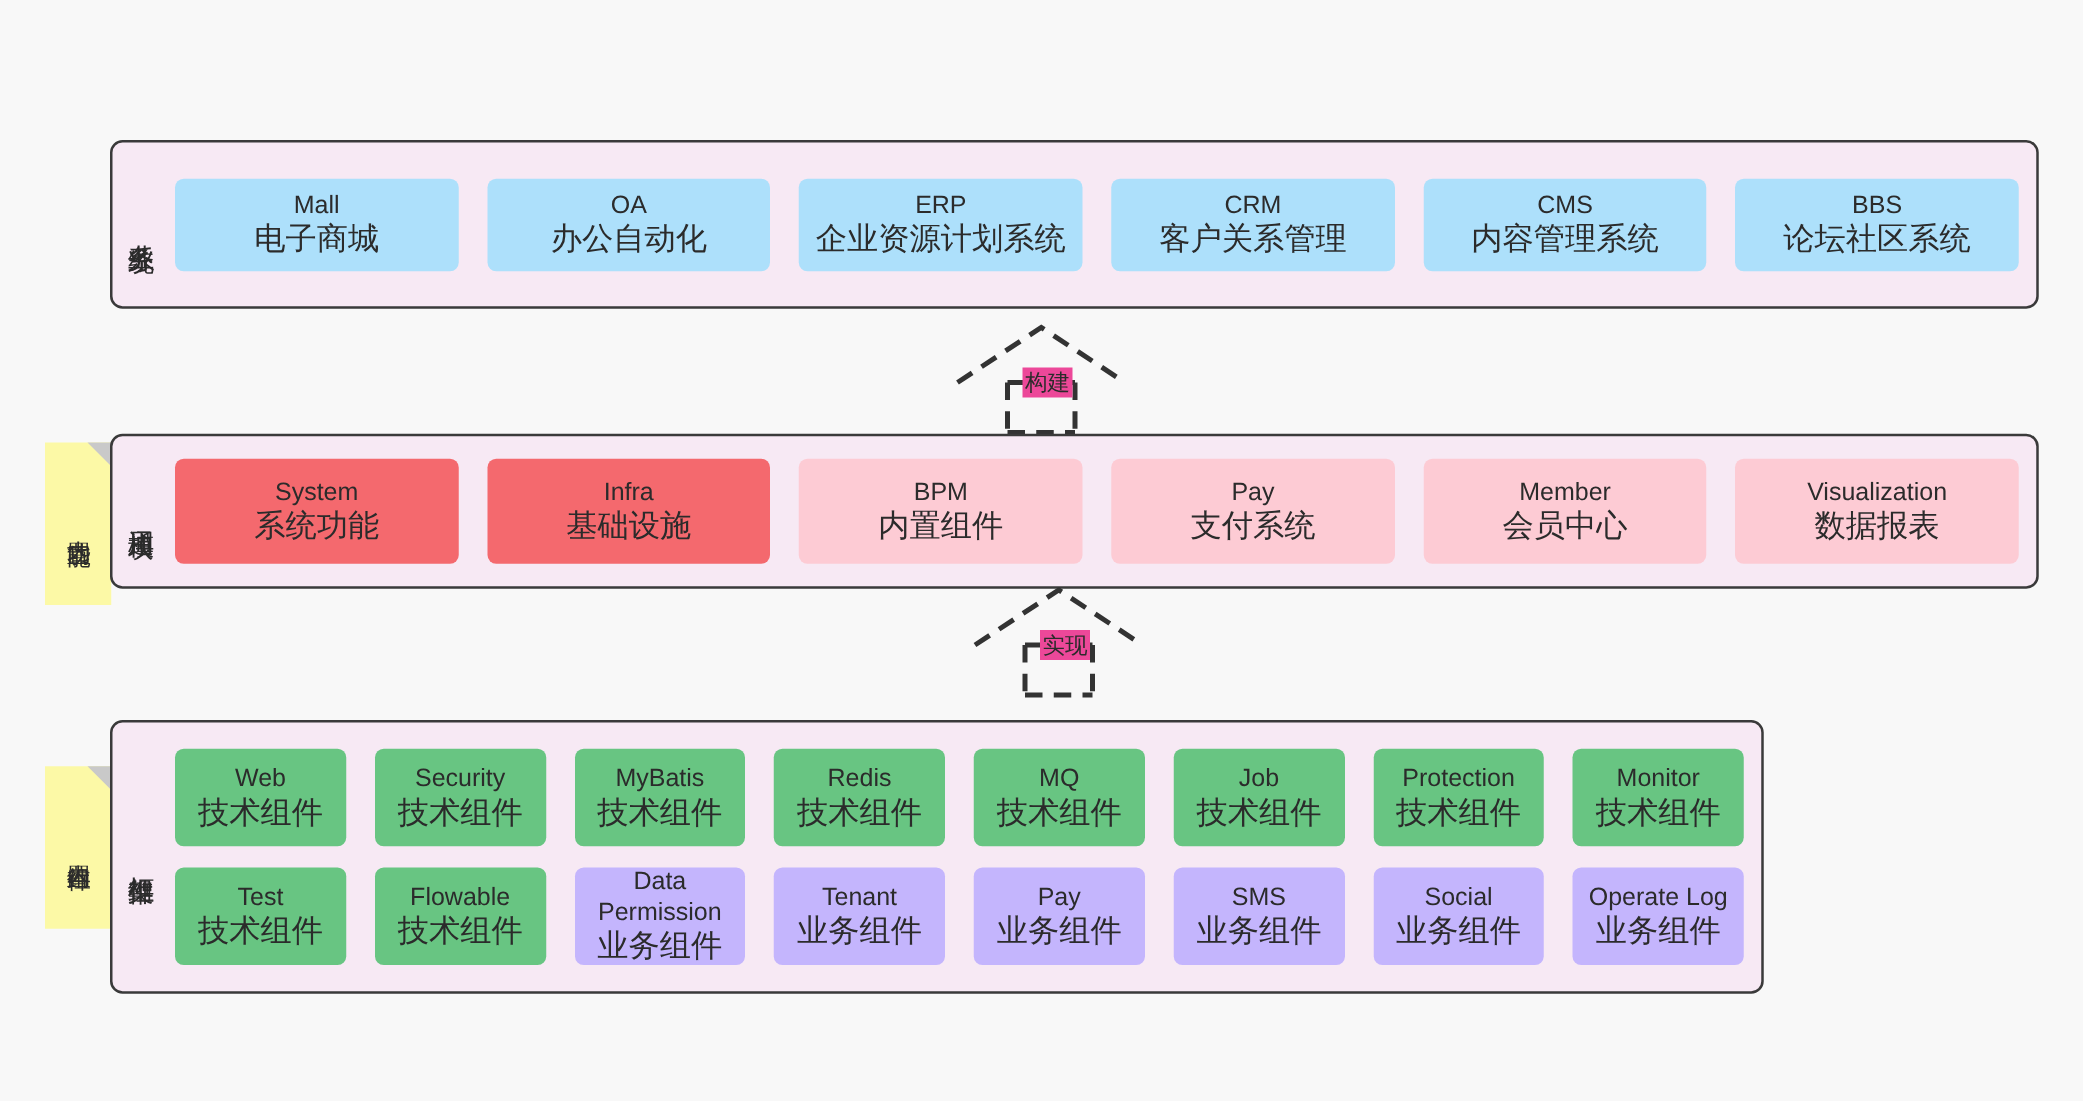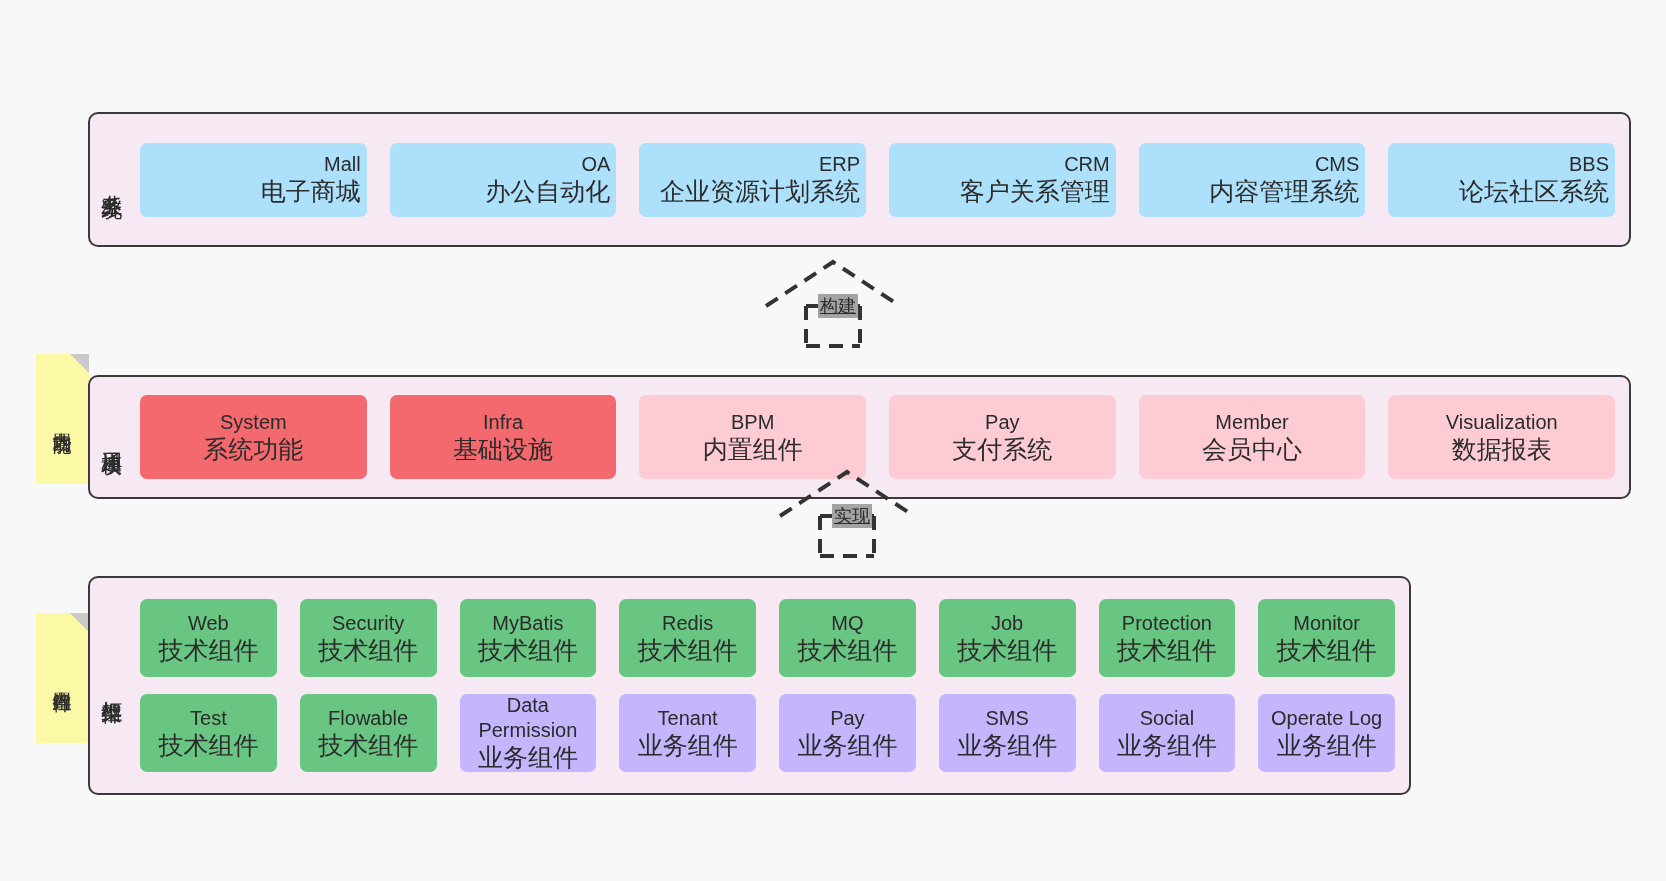--- a/index.html
+++ b/index.html
@@ -68,23 +68,23 @@
 
   
   .c-blue{background:#ade0fb;}
   .c-red{background:#f4696e;}
   .c-pink{background:#fdcbd4;}
   .c-green{background:#68c582;}
   .c-lgreen{background:#c4b5fd;}
 
   
   #layer-business{left:88px;top:112px;width:1543px;height:135px;}
-  #layer-business .cell{height:74px;align-items:flex-end;}
-
-  #layer-modules{left:88px;top:347px;width:1543px;height:124px;margin-top:28px;}
+  #layer-business .cell{height:74px;}
+
+  #layer-modules{left:88px;top:347px;width:1543px;height:124px;}
   #layer-modules .cell{height:84px;}
 
   #layer-framework{left:88px;top:576px;width:1323px;height:219px;}
   #layer-framework .cell{height:78px;}
 
   
   .note{
     position:absolute;
     box-sizing:border-box;
     background:#fcf9a6;
@@ -111,24 +111,23 @@
   #note-builtin-component{left:36px;top:613px;height:130px;}
 
   
   .arrow{position:absolute;}
   .arrow svg{display:block;overflow:visible;}
   .arrow .alabel{
     position:absolute;
     font-size:18px;
     color:#2b2b2b;
     white-space:nowrap;
-    background:#a3a3a3;
+    background:#ec4899;
     padding:0 2px;
     user-select:none;
-    text-decoration:underline;
   }
   #arrow-build{left:758px;top:258px;width:150px;height:90px;}
   #arrow-build .alabel{left:60px;top:36px;}
   #arrow-implement{left:772px;top:468px;width:150px;height:90px;}
   #arrow-implement .alabel{left:60px;top:36px;}
 </style>
 </head>
 <body>
 
 <div class="canvas">

